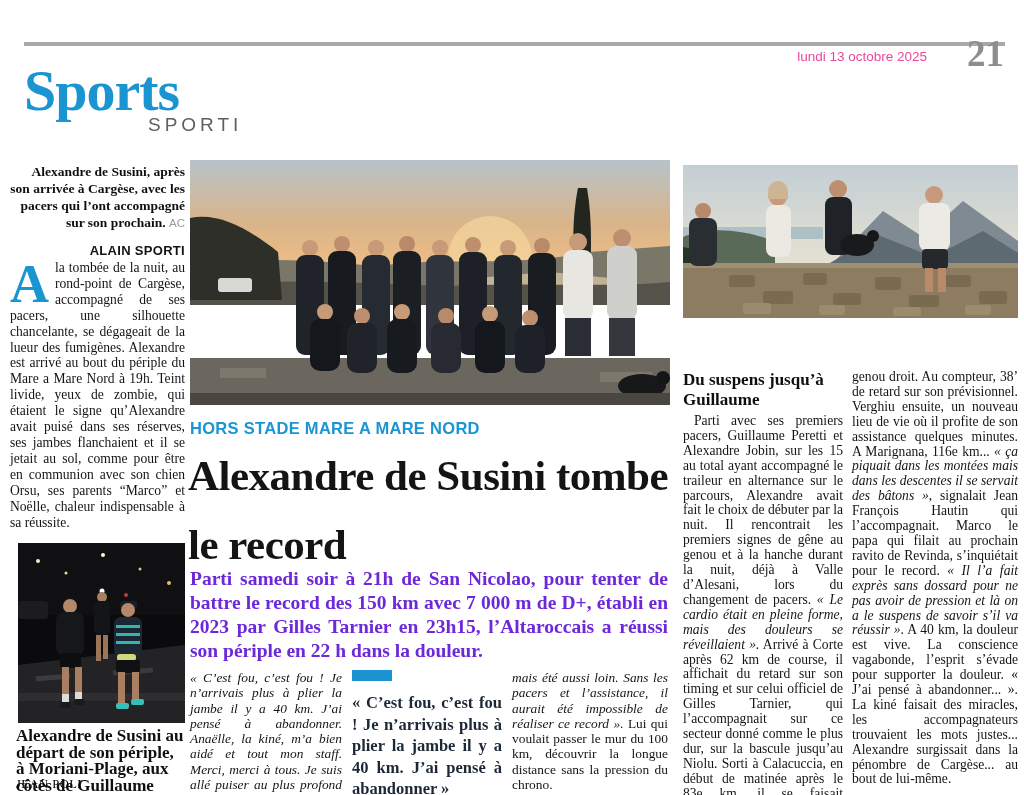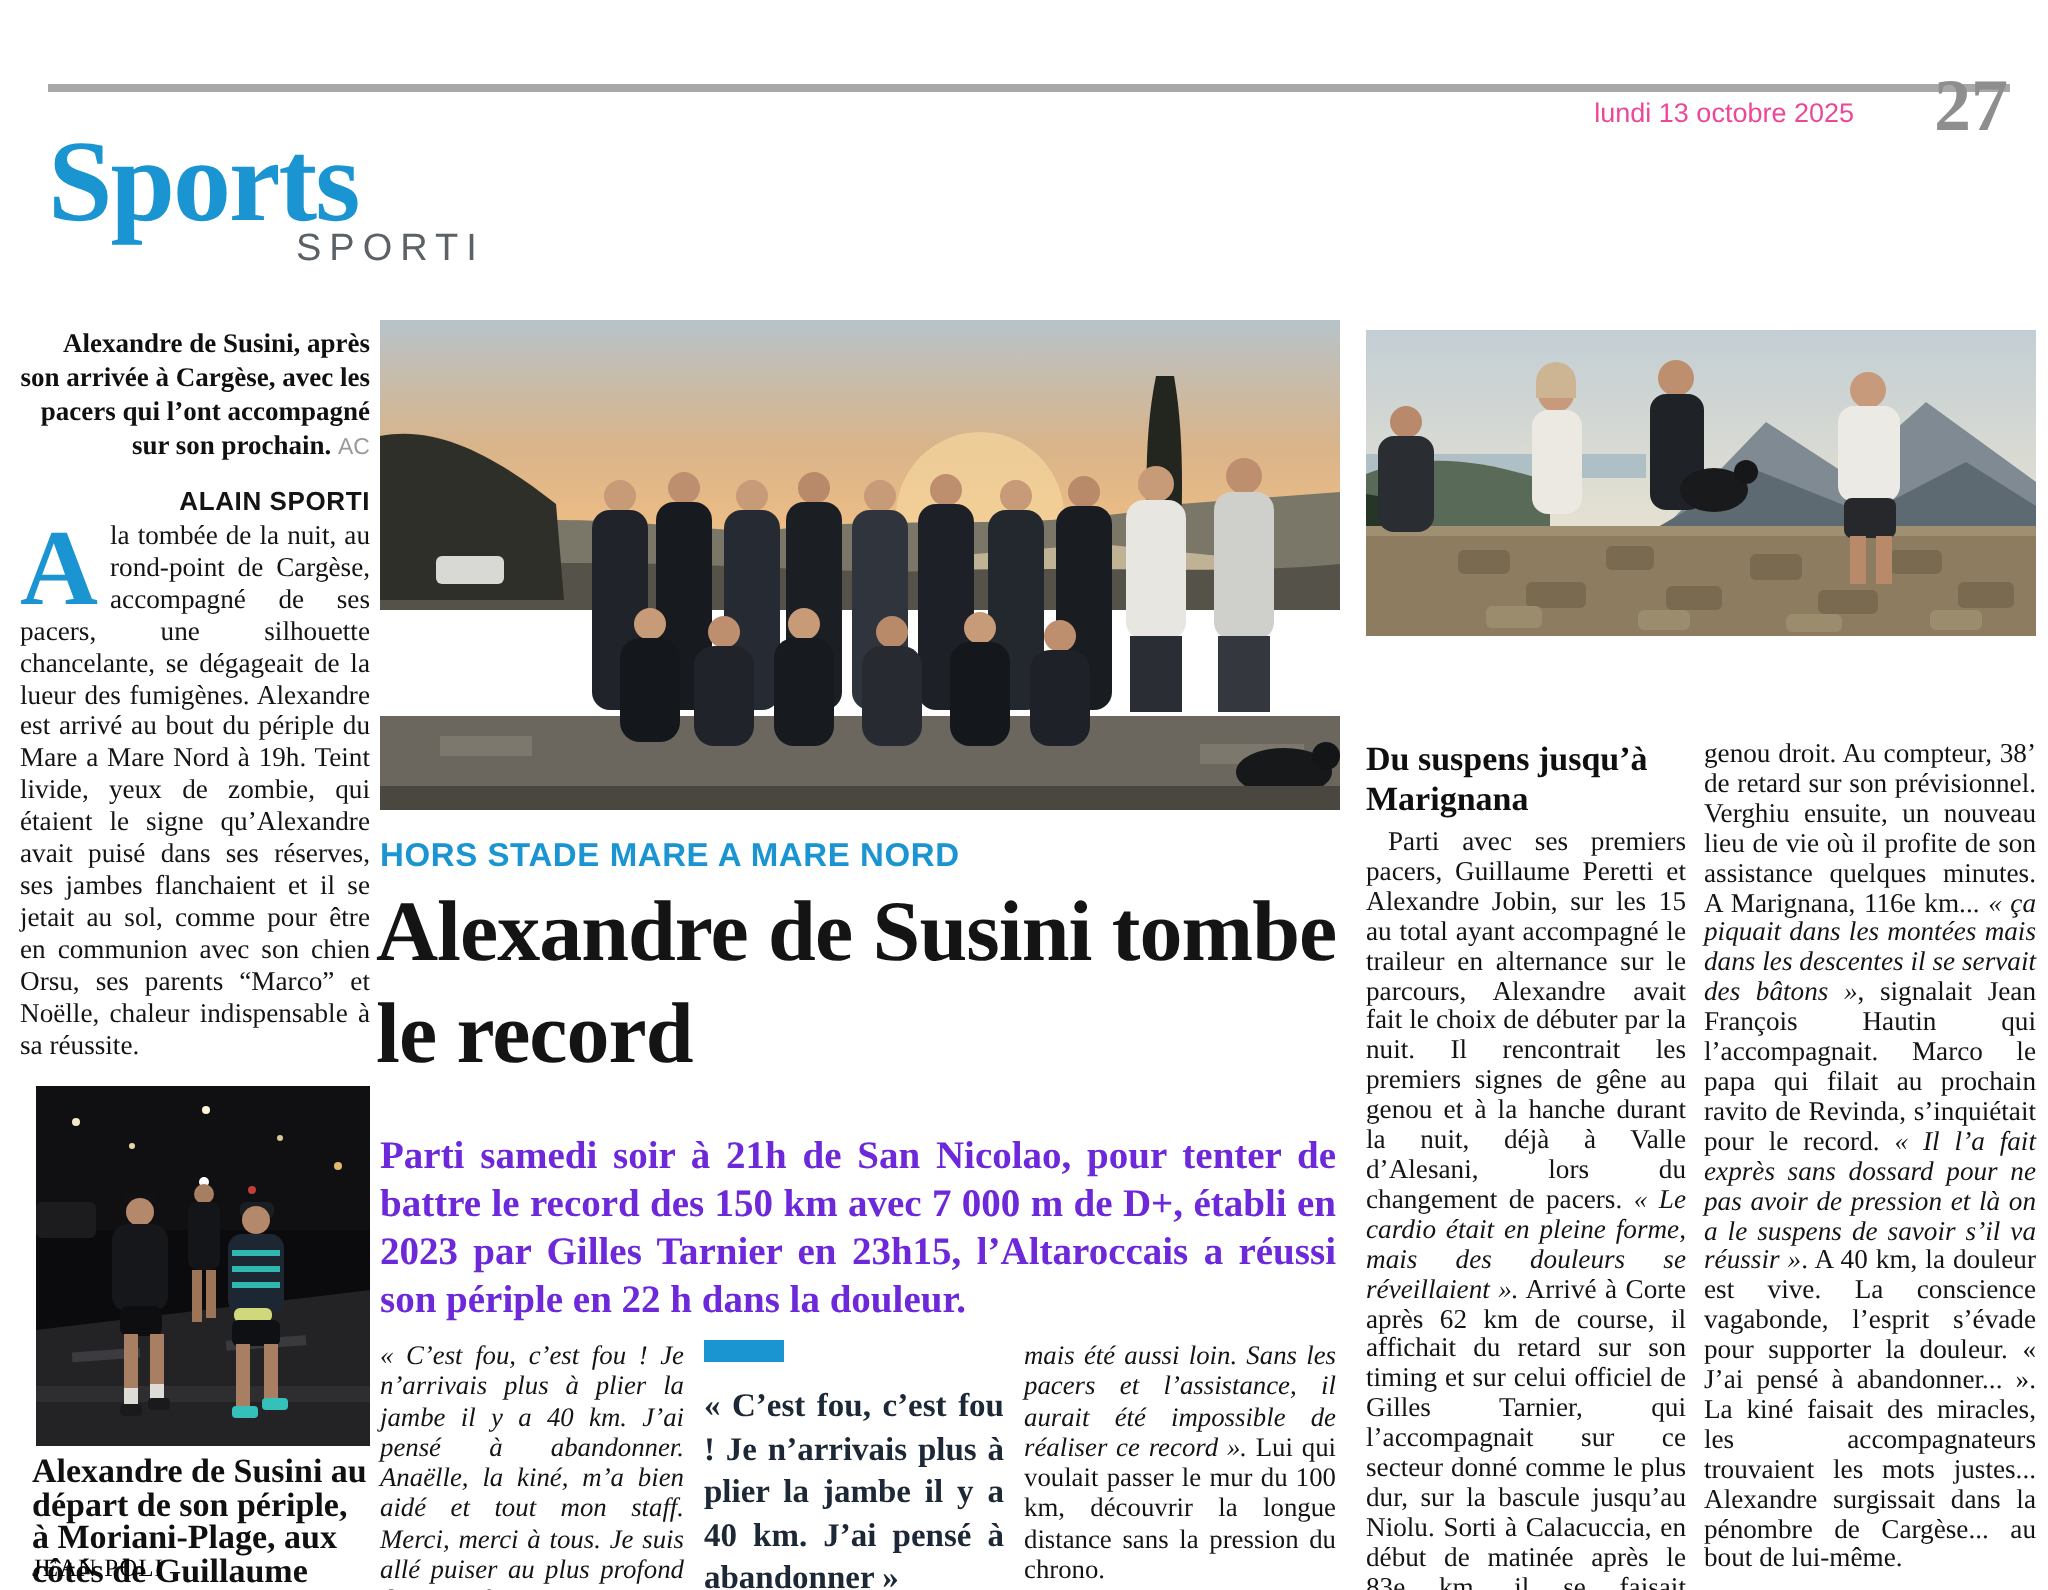--- a/index.html
+++ b/index.html
@@ -35,21 +35,21 @@
   .night-photo{left:18px;top:543px;width:167px;height:180px;}
   .caption-bottom{left:16px;top:728px;width:170px;font-weight:700;
     font-size:17px;line-height:16.5px;color:#101010;}
   .credit-bottom{left:16px;top:777px;font-size:12.5px;letter-spacing:.5px;color:#000000;}
 
   
   .main-photo{left:190px;top:160px;width:480px;height:245px;}
   .kicker{left:190px;top:419px;font-family:"Liberation Sans",sans-serif;
     font-weight:700;font-size:16.5px;letter-spacing:.3px;color:var(--accent-blue,#1b95d2);}
   .headline{left:188px;top:441px;width:482px;font-weight:700;font-size:43px;
-    line-height:51px;letter-spacing:-.5px;color:var(--headline-ink,#141414);}
+    line-height:69px;letter-spacing:-.5px;color:var(--headline-ink,#141414);}
   .lede{left:190px;top:567px;width:478px;font-weight:700;font-size:19.5px;
     line-height:24px;color:#6d28d9;text-align:justify;}
   .bodycols{left:190px;top:670px;width:478px;display:flex;gap:10px;}
   .bodycols .bcol{font-size:13.4px;line-height:15.3px;text-align:justify;hyphens:auto;}
   .bcol1{width:152px;font-style:italic;}
   .bcol2{width:150px;}
   .bcol3{width:156px;}
   .quote-bar{width:40px;height:11px;background:var(--accent-blue,#1b95d2);margin:0 0 11px 0;}
   .pull-quote{font-weight:700;font-size:16.5px;line-height:21.5px;
     color:var(--quote-ink,#1d2836);}
@@ -73,21 +73,21 @@
 </style>
 </head>
 <body>
 
 <div id="page">
 
   <div class="abs top-rule"></div>
   <div class="abs section-title">Sports</div>
   <div class="abs section-subtitle">SPORTI</div>
   <div class="abs page-date">lundi 13 octobre 2025</div>
-  <div class="abs page-number">27</div>
+  <div class="abs page-number">21</div>
 
   <div class="abs left-col caption-top">
     <span>Alexandre de Susini, après son arrivée à Cargèse, avec les pacers qui l’ont accompagné sur son prochain.</span>
     <span class="credit-inline">AC</span>
   </div>
   <div class="abs left-col byline">ALAIN SPORTI</div>
   <div class="abs left-col intro">
     <span class="dropcap">A</span><span>la tombée de la nuit, au rond-point de Cargèse, accompagné de ses pacers, une silhouette chancelante, se dégageait de la lueur des fumigènes. Alexandre est arrivé au bout du périple du Mare a Mare Nord à 19h. Teint livide, yeux de zombie, qui étaient le signe qu’Alexandre avait puisé dans ses réserves, ses jambes flanchaient et il se jetait au sol, comme pour être en communion avec son chien Orsu, ses parents “Marco” et Noëlle, chaleur indispensable à sa réussite.</span>
   </div>
 
@@ -273,21 +273,21 @@
       <circle cx="251" cy="30" r="9" fill="#c89a7c"></circle>
       <rect x="236" y="38" width="31" height="48" rx="8" fill="#eceae4"></rect>
       <rect x="239" y="84" width="26" height="20" rx="4" fill="#26282c"></rect>
       <rect x="242" y="103" width="8" height="24" fill="#b98a6a"></rect>
         <rect x="255" y="103" width="8" height="24" fill="#b98a6a"></rect>
     </svg>
   </figure>
 
 
   <div class="abs rcol rcol1">
-    <h2 class="subhead">Du suspens jusqu’à Marignana</h2>
+    <h2 class="subhead">Du suspens jusqu’à Guillaume</h2>
     <p class="indent-first"><span class="rm">Parti avec ses premiers pacers, Guillaume Peretti et Alexandre Jobin, sur les 15 au total ayant accompagné le traileur en alternance sur le parcours, Alexandre avait fait le choix de débuter par la nuit. Il rencontrait les premiers signes de gêne au genou et à la hanche durant la nuit, déjà à Valle d’Alesani, lors du changement de pacers. </span><span class="it">« Le cardio était en pleine forme, mais des douleurs se réveillaient ».</span><span class="rm"> Arrivé à Corte après 62 km de course, il affichait du retard sur son timing et sur celui officiel de Gilles Tarnier, qui l’accompagnait sur ce secteur donné comme le plus dur, sur la bascule jusqu’au Niolu. Sorti à Calacuccia, en début de matinée après le 83e km, il se faisait longuement masser par Anaëlle la kinésithérapeute qui lui « strappait » le</span></p>
   </div>
 
   <div class="abs rcol rcol2">
     <p><span class="rm">genou droit. Au compteur, 38’ de retard sur son prévisionnel. Verghiu ensuite, un nouveau lieu de vie où il profite de son assistance quelques minutes. A Marignana, 116e km... </span><span class="it">« ça piquait dans les montées mais dans les descentes il se servait des bâtons »</span><span class="rm">, signalait Jean François Hautin qui l’accompagnait. Marco le papa qui filait au prochain ravito de Revinda, s’inquiétait pour le record. </span><span class="it">« Il l’a fait exprès sans dossard pour ne pas avoir de pression et là on a le suspens de savoir s’il va réussir »</span><span class="rm">. A 40 km, la douleur est vive. La conscience vagabonde, l’esprit s’évade pour supporter la douleur. « J’ai pensé à abandonner... ». La kiné faisait des miracles, les accompagnateurs trouvaient les mots justes... Alexandre surgissait dans la pénombre de Cargèse... au bout de lui-même.</span></p>
   </div>
 
 </div>
 
 </body></html>

